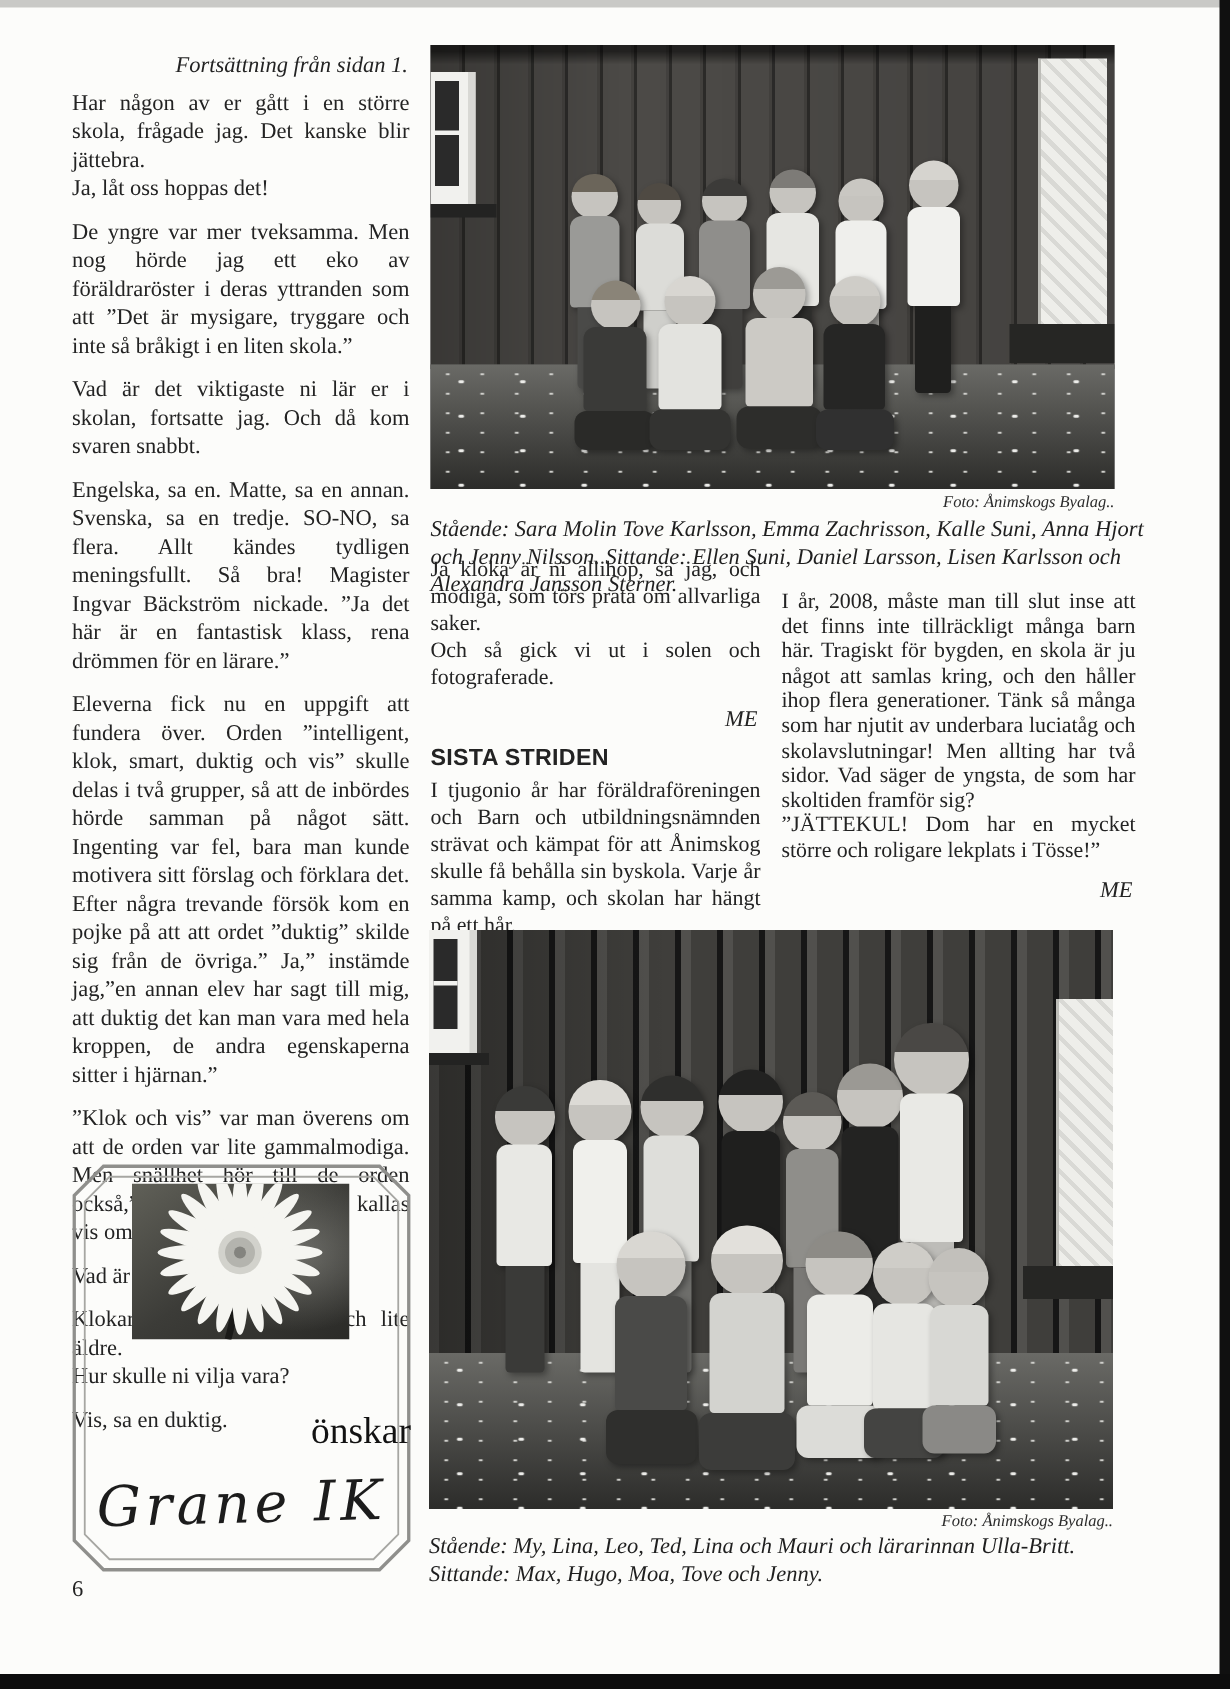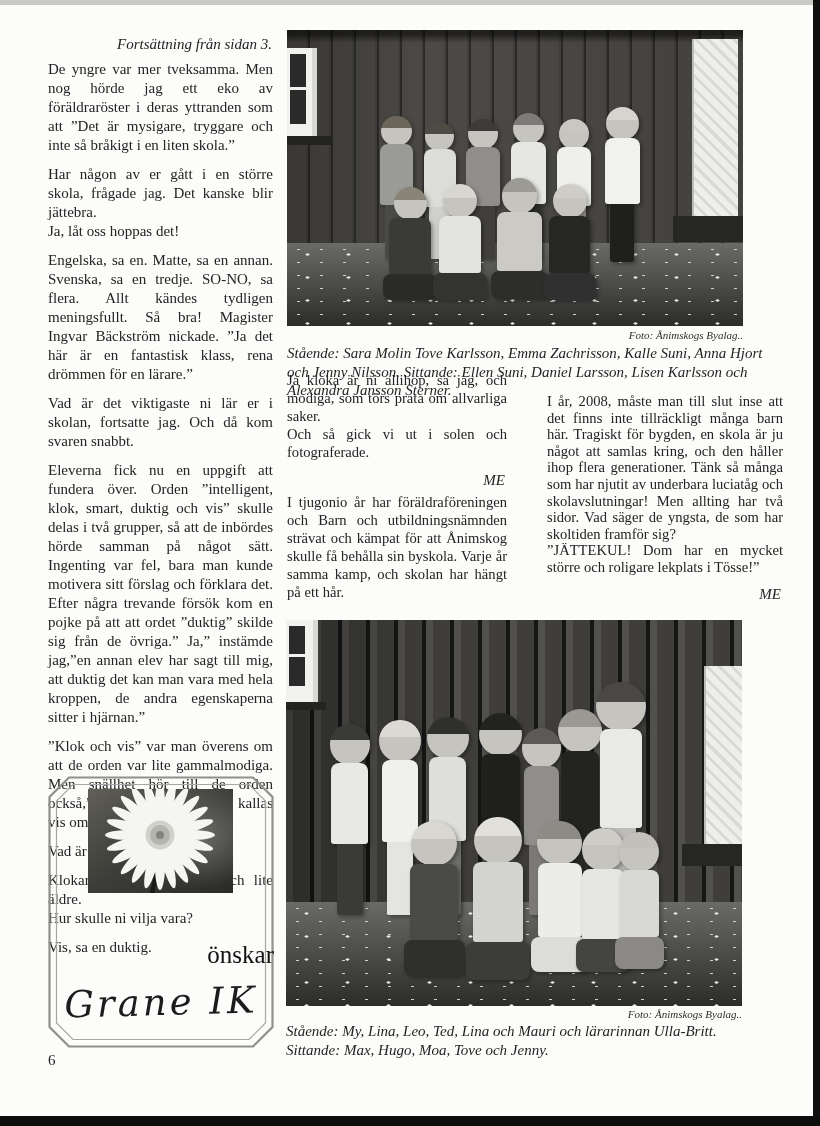--- a/index.html
+++ b/index.html
@@ -12,21 +12,21 @@
   .edge-top{position:absolute;left:0;top:0;width:100%;height:5px;background:#c9c9c6;}
   .edge-right{position:absolute;right:0;top:0;width:7px;height:100%;background:#101010;}
   .edge-bottom{position:absolute;left:0;bottom:0;width:100%;height:10px;background:#0d0d0d;}
 
   
   .cont-note{position:absolute;left:48px;top:36px;width:224px;font-style:italic;font-size:15px;text-align:right;}
   .col{position:absolute;text-align:justify;}
   .col p{margin:0 0 10px 0;white-space:pre-line;}
   .col-left{left:48px;top:60px;width:225px;font-size:15px;line-height:19px;}
   .col-mid{left:287px;top:371px;width:220px;font-size:14.6px;line-height:18px;}
-  .col-right{left:521px;top:393px;width:236px;font-size:14.6px;line-height:16.6px;margin-left:26px;}
+  .col-right{left:521px;top:393px;width:236px;font-size:14.6px;line-height:16.6px;}
   .byline{font-style:italic;text-align:right;margin:6px 2px 4px 0;font-size:15px;}
   .col-right .byline{margin-top:10px;}
   .section-heading{
     font-family:"Liberation Sans", sans-serif;font-weight:bold;
     font-size:15.5px;letter-spacing:.2px;margin:8px 0 3px 0;text-align:left;
   }
 
   
   .photo{position:absolute;overflow:hidden;background:#3f3f3f;}
   .photo1{left:287px;top:30px;width:456px;height:296px;}
@@ -96,28 +96,28 @@
     font-family:"DejaVu Serif", cursive, serif;font-weight:300;}
 
   .page-number{position:absolute;left:48px;top:1052px;font-size:15px;}
 </style>
 </head>
 <body>
 
 <div class="page">
   <div class="edge-top"></div>
 
-  <div class="cont-note">Fortsättning från sidan 3.</div>
+  <div class="cont-note">Fortsättning från sidan 1.</div>
 
   <div class="col col-left">
-      <p>De yngre var mer tveksamma. Men nog hörde jag ett eko av föräldraröster i deras yttranden som att ”Det är mysigare, tryggare och inte så bråkigt i en liten skola.”</p>
       <p>Har någon av er gått i en större skola, frågade jag. Det kanske blir jättebra.
 Ja, låt oss hoppas det!</p>
+      <p>De yngre var mer tveksamma. Men nog hörde jag ett eko av föräldraröster i deras yttranden som att ”Det är mysigare, tryggare och inte så bråkigt i en liten skola.”</p>
+      <p>Vad är det viktigaste ni lär er i skolan, fortsatte jag. Och då kom svaren snabbt.</p>
       <p>Engelska, sa en. Matte, sa en annan. Svenska, sa en tredje. SO-NO, sa flera. Allt kändes tydligen meningsfullt. Så bra! Magister Ingvar Bäckström nickade. ”Ja det här är en fantastisk klass, rena drömmen för en lärare.”</p>
-      <p>Vad är det viktigaste ni lär er i skolan, fortsatte jag. Och då kom svaren snabbt.</p>
       <p>Eleverna fick nu en uppgift att fundera över. Orden ”intelligent, klok, smart, duktig och vis” skulle delas i två grupper, så att de inbördes hörde samman på något sätt. Ingenting var fel, bara man kunde motivera sitt förslag och förklara det. Efter några trevande försök kom en pojke på att att ordet ”duktig” skilde sig från de övriga.” Ja,” instämde jag,”en annan elev har sagt till mig, att duktig det kan man vara med hela kroppen, de andra egenskaperna sitter i hjärnan.”</p>
       <p>”Klok och vis” var man överens om att de orden var lite gammalmodiga. Men snällhet hör till de orden också,” sa jag, ”man kan inte kallas vis om man är elak.”</p>
       <p>Vad är vis, frågade en elev.</p>
       <p>Klokare än klok, sa jag, och lite äldre.
 Hur skulle ni vilja vara?</p>
       <p>Vis, sa en duktig.</p>
     </div>
 
   <div class="photo photo1">
     <div class="wall"></div>
@@ -181,20 +181,21 @@
         </div>
       </div>
   </div>
   <div class="credit credit1">Foto: Ånimskogs Byalag..</div>
   <div class="caption caption1" style="white-space:pre-line;">Stående: Sara Molin Tove Karlsson, Emma Zachrisson, Kalle Suni, Anna Hjort och Jenny Nilsson. Sittande: Ellen Suni, Daniel Larsson, Lisen Karlsson och Alexandra Jansson Sterner.</div>
 
   <div class="col col-mid">
     <p>Ja kloka är ni allihop, sa jag, och modiga, som törs prata om allvarliga saker.
 Och så gick vi ut i solen och fotograferade.</p>
     <div class="byline">ME</div>
+    <div class="section-heading">SISTA STRIDEN</div>
     <p>I tjugonio år har föräldraföreningen och Barn och utbildningsnämnden strävat och kämpat för att Ånimskog skulle få behålla sin byskola. Varje år samma kamp, och skolan har hängt på ett hår.</p>
   </div>
 
   <div class="col col-right">
     <p>I år, 2008, måste man till slut inse att det finns inte tillräckligt många barn här. Tragiskt för bygden, en skola är ju något att samlas kring, och den håller ihop flera generationer. Tänk så många som har njutit av underbara luciatåg och skolavslutningar! Men allting har två sidor. Vad säger de yngsta, de som har skoltiden framför sig?
 ”JÄTTEKUL! Dom har en mycket större och roligare lekplats i Tösse!”</p>
     <div class="byline">ME</div>
   </div>
 
   <div class="photo photo2">

